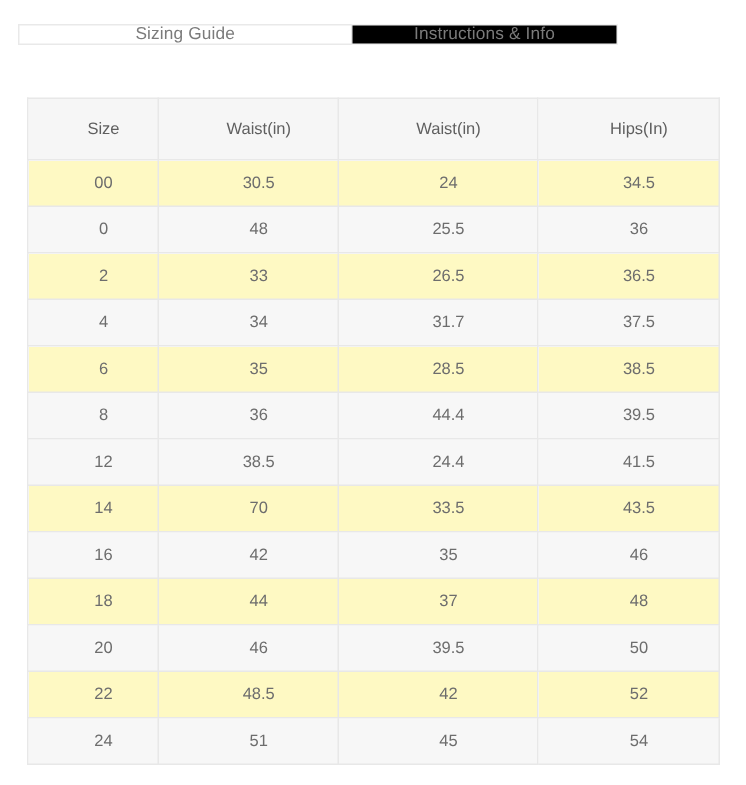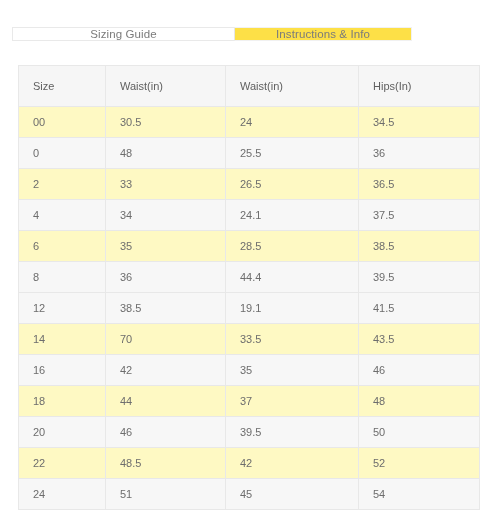--- a/index.html
+++ b/index.html
@@ -15,21 +15,21 @@
   }
 
   
   .tab-bar {
     position: absolute;
     left: 12px;
     top: 5px;
     width: 400px;
     height: 36px;
     display: flex;
-    align-items: flex-end;
+    align-items: center;
     box-sizing: border-box;
   }
   .tab {
     display: flex;
     align-items: center;
     justify-content: center;
     box-sizing: border-box;
     font-size: 11.5px;
     letter-spacing: 0.1px;
     color: #7b7b7b;
@@ -37,21 +37,21 @@
     user-select: none;
   }
   .tab.active {
     width: 222px;
     background: #ffffff;
     border: 1px solid #e9e9e9;
     border-right: none;
   }
   .tab.inactive {
     flex: 1;
-    background: #fde047;
+    background: #000000;
     border: 1px solid #f1f1f1;
     border-left: 1px solid #e6e6e6;
   }
 
   
   .size-table-wrap {
     position: absolute;
     left: 18px;
     top: 65px;
     width: 461px;
@@ -64,21 +64,21 @@
     color: #6d6d6d;
   }
   table.size-table col.c0 { width: 87px; }
   table.size-table col.c1 { width: 120px; }
   table.size-table col.c2 { width: 133px; }
   table.size-table col.c3 { width: 121px; }
 
   table.size-table th,
   table.size-table td {
     border: 1px solid #e8e8e8;
-    text-align: left;
+    text-align: center;
     padding: 0 0 0 14px;
     font-weight: normal;
     white-space: nowrap;
     overflow: hidden;
   }
   table.size-table thead th {
     height: 40px;
     background: #f6f6f6;
     color: #5f5f5f;
     font-size: 11px;
@@ -137,39 +137,39 @@
         </tr>
         <tr class="odd">
           <td>2</td>
           <td>33</td>
           <td>26.5</td>
           <td>36.5</td>
         </tr>
         <tr class="even">
           <td>4</td>
           <td>34</td>
-          <td>24.1</td>
+          <td>31.7</td>
           <td>37.5</td>
         </tr>
         <tr class="odd">
           <td>6</td>
           <td>35</td>
           <td>28.5</td>
           <td>38.5</td>
         </tr>
         <tr class="even">
           <td>8</td>
           <td>36</td>
           <td>44.4</td>
           <td>39.5</td>
         </tr>
         <tr class="even">
           <td>12</td>
           <td>38.5</td>
-          <td>19.1</td>
+          <td>24.4</td>
           <td>41.5</td>
         </tr>
         <tr class="odd">
           <td>14</td>
           <td>70</td>
           <td>33.5</td>
           <td>43.5</td>
         </tr>
         <tr class="even">
           <td>16</td>

